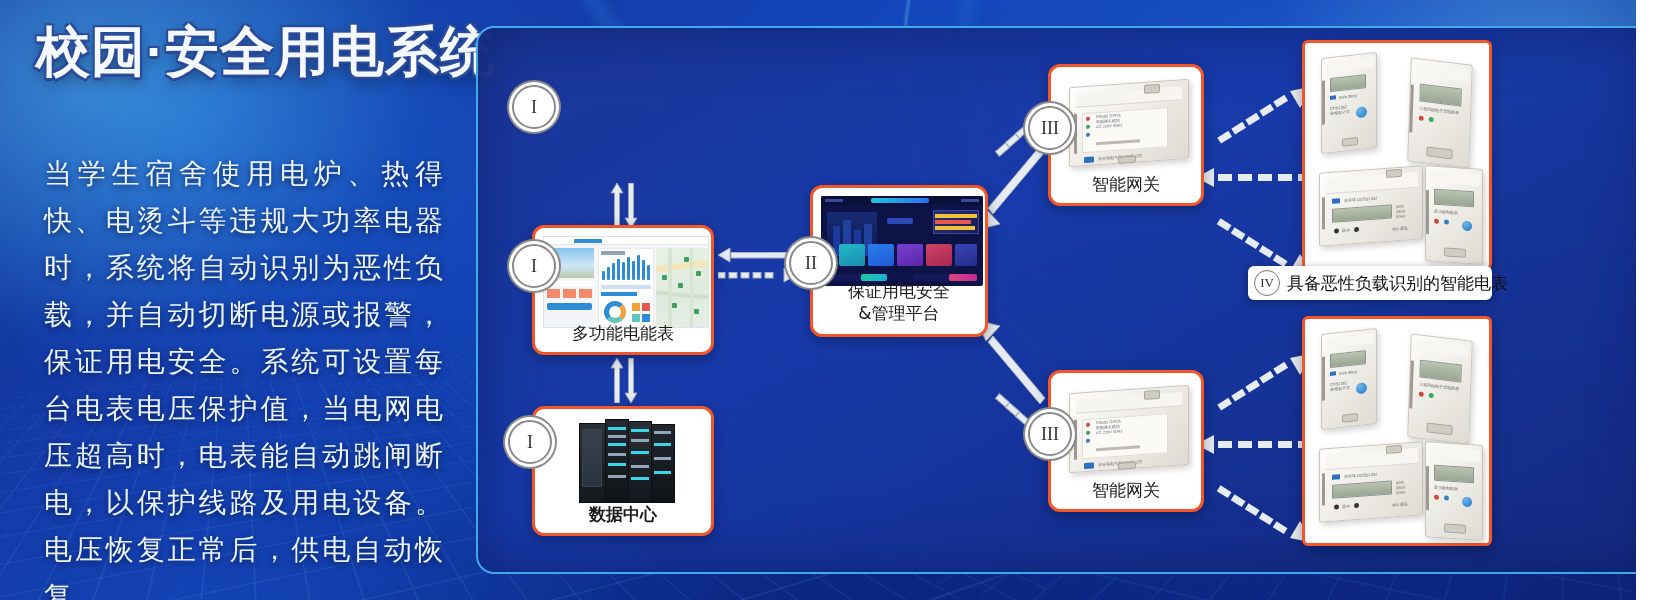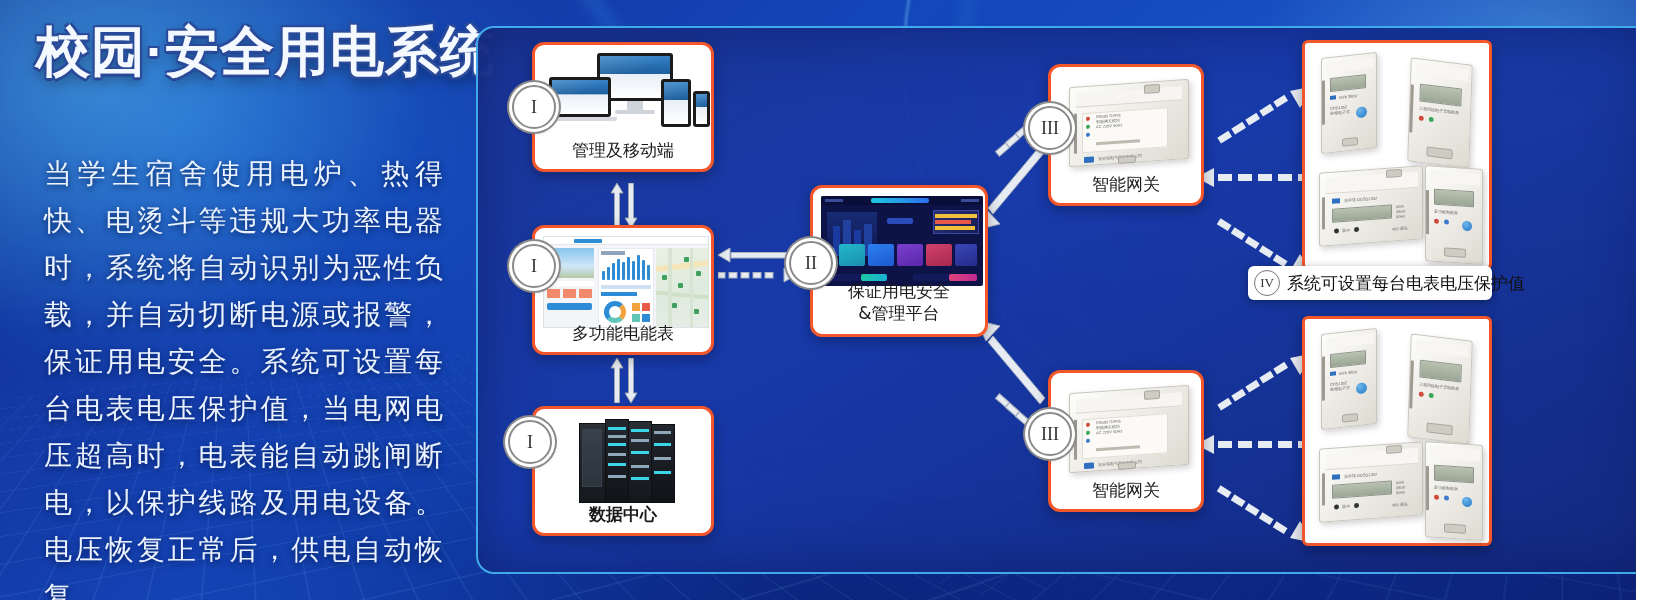--- a/index.html
+++ b/index.html
@@ -347,40 +347,20 @@
           <rect x="78" y="171" width="13" height="7" transform="rotate(32 84 174)"></rect>
           <rect x="64" y="162" width="13" height="7" transform="rotate(32 70 165)"></rect>
           <rect x="50" y="153" width="13" height="7" transform="rotate(32 56 156)"></rect>
           <rect x="36" y="144" width="13" height="7" transform="rotate(32 42 147)"></rect>
           <rect x="22" y="135" width="13" height="7" transform="rotate(32 28 138)"></rect>
           <polygon points="0,91.5 18,82 18,101"></polygon>
         </g>
       </svg>
     </div>
 
-    <div class="node" style="left:54px; top:14px; width:182px; height:130px;">
-      <div class="art" style="left:0; top:6px; width:182px; height:88px;">
-        <div class="screen-shell" style="position:absolute; left:62px; top:2px; width:76px; height:48px;">
-          <div class="screen-img" style="width:70px;height:42px;"></div>
-        </div>
-        <div style="position:absolute;left:92px;top:50px;width:16px;height:10px;background:#cfd4da;"></div>
-        <div style="position:absolute;left:80px;top:59px;width:40px;height:4px;background:#cfd4da;border-radius:2px;"></div>
-        <div class="screen-shell" style="position:absolute; left:14px; top:26px; width:62px; height:40px;">
-          <div class="screen-img" style="width:56px;height:34px;"></div>
-        </div>
-        <div style="position:absolute;left:8px;top:66px;width:74px;height:4px;background:#d6dae0;border-radius:0 0 3px 3px;"></div>
-        <div class="screen-shell" style="position:absolute; left:126px; top:28px; width:30px; height:48px;">
-          <div class="screen-img" style="width:24px;height:42px;"></div>
-        </div>
-        <div class="screen-shell" style="position:absolute; left:158px; top:40px; width:17px; height:36px;">
-          <div class="screen-img" style="width:11px;height:30px;"></div>
-        </div>
-      </div>
-      <div class="node-label">管理及移动端</div>
-    </div>
     <div class="badge" style="left:34px; top:57px;">I</div>
 
     <div class="node" style="left:54px; top:197px; width:182px; height:130px;">
       <div class="art" style="left:8px; top:8px; width:166px; height:92px; background:#f3f5f8; border:1px solid #dde1e8; overflow:hidden;">
         <div style="position:absolute;left:0;top:0;width:166px;height:8px;background:#fff;border-bottom:1px solid #e3e6ec;"></div>
         <div style="position:absolute;left:30px;top:2px;width:28px;height:4px;background:#2e8bd6;border-radius:1px;"></div>
         <div style="position:absolute;left:2px;top:11px;width:48px;height:30px;background:linear-gradient(180deg,#87c6ef,#cfe6f7 60%,#b7c9a8);"></div>
         <div style="position:absolute;left:2px;top:44px;width:48px;height:5px;background:#fff;"></div>
         <div style="position:absolute;left:3px;top:52px;width:13px;height:9px;background:#f08a6a;"></div>
         <div style="position:absolute;left:19px;top:52px;width:13px;height:9px;background:#f08a6a;"></div>
@@ -610,17 +590,17 @@
         <div style="position:absolute;left:8px;top:52px;width:5px;height:5px;background:#cf4a3a;border-radius:50%;"></div>
         <div style="position:absolute;left:18px;top:52px;width:5px;height:5px;background:#3a7ac8;border-radius:50%;"></div>
         <div class="knob" style="left:36px;top:52px;width:10px;height:10px;"></div>
         <div class="tick" style="left:0;top:24px;width:3px;height:44px;"></div>
         <div class="port" style="left:18px;top:80px;width:22px;height:9px;"></div>
       </div>
     </div>
 
     <div class="iv-chip" style="left:770px; top:238px; width:244px;">
       <div class="chip-badge">IV</div>
-      <div class="chip-text">系统可设置每台电表电压保护值</div>
+      <div class="chip-text">具备恶性负载识别的智能电表</div>
     </div>
 
   </div>
 </div>
 
 </body></html>

